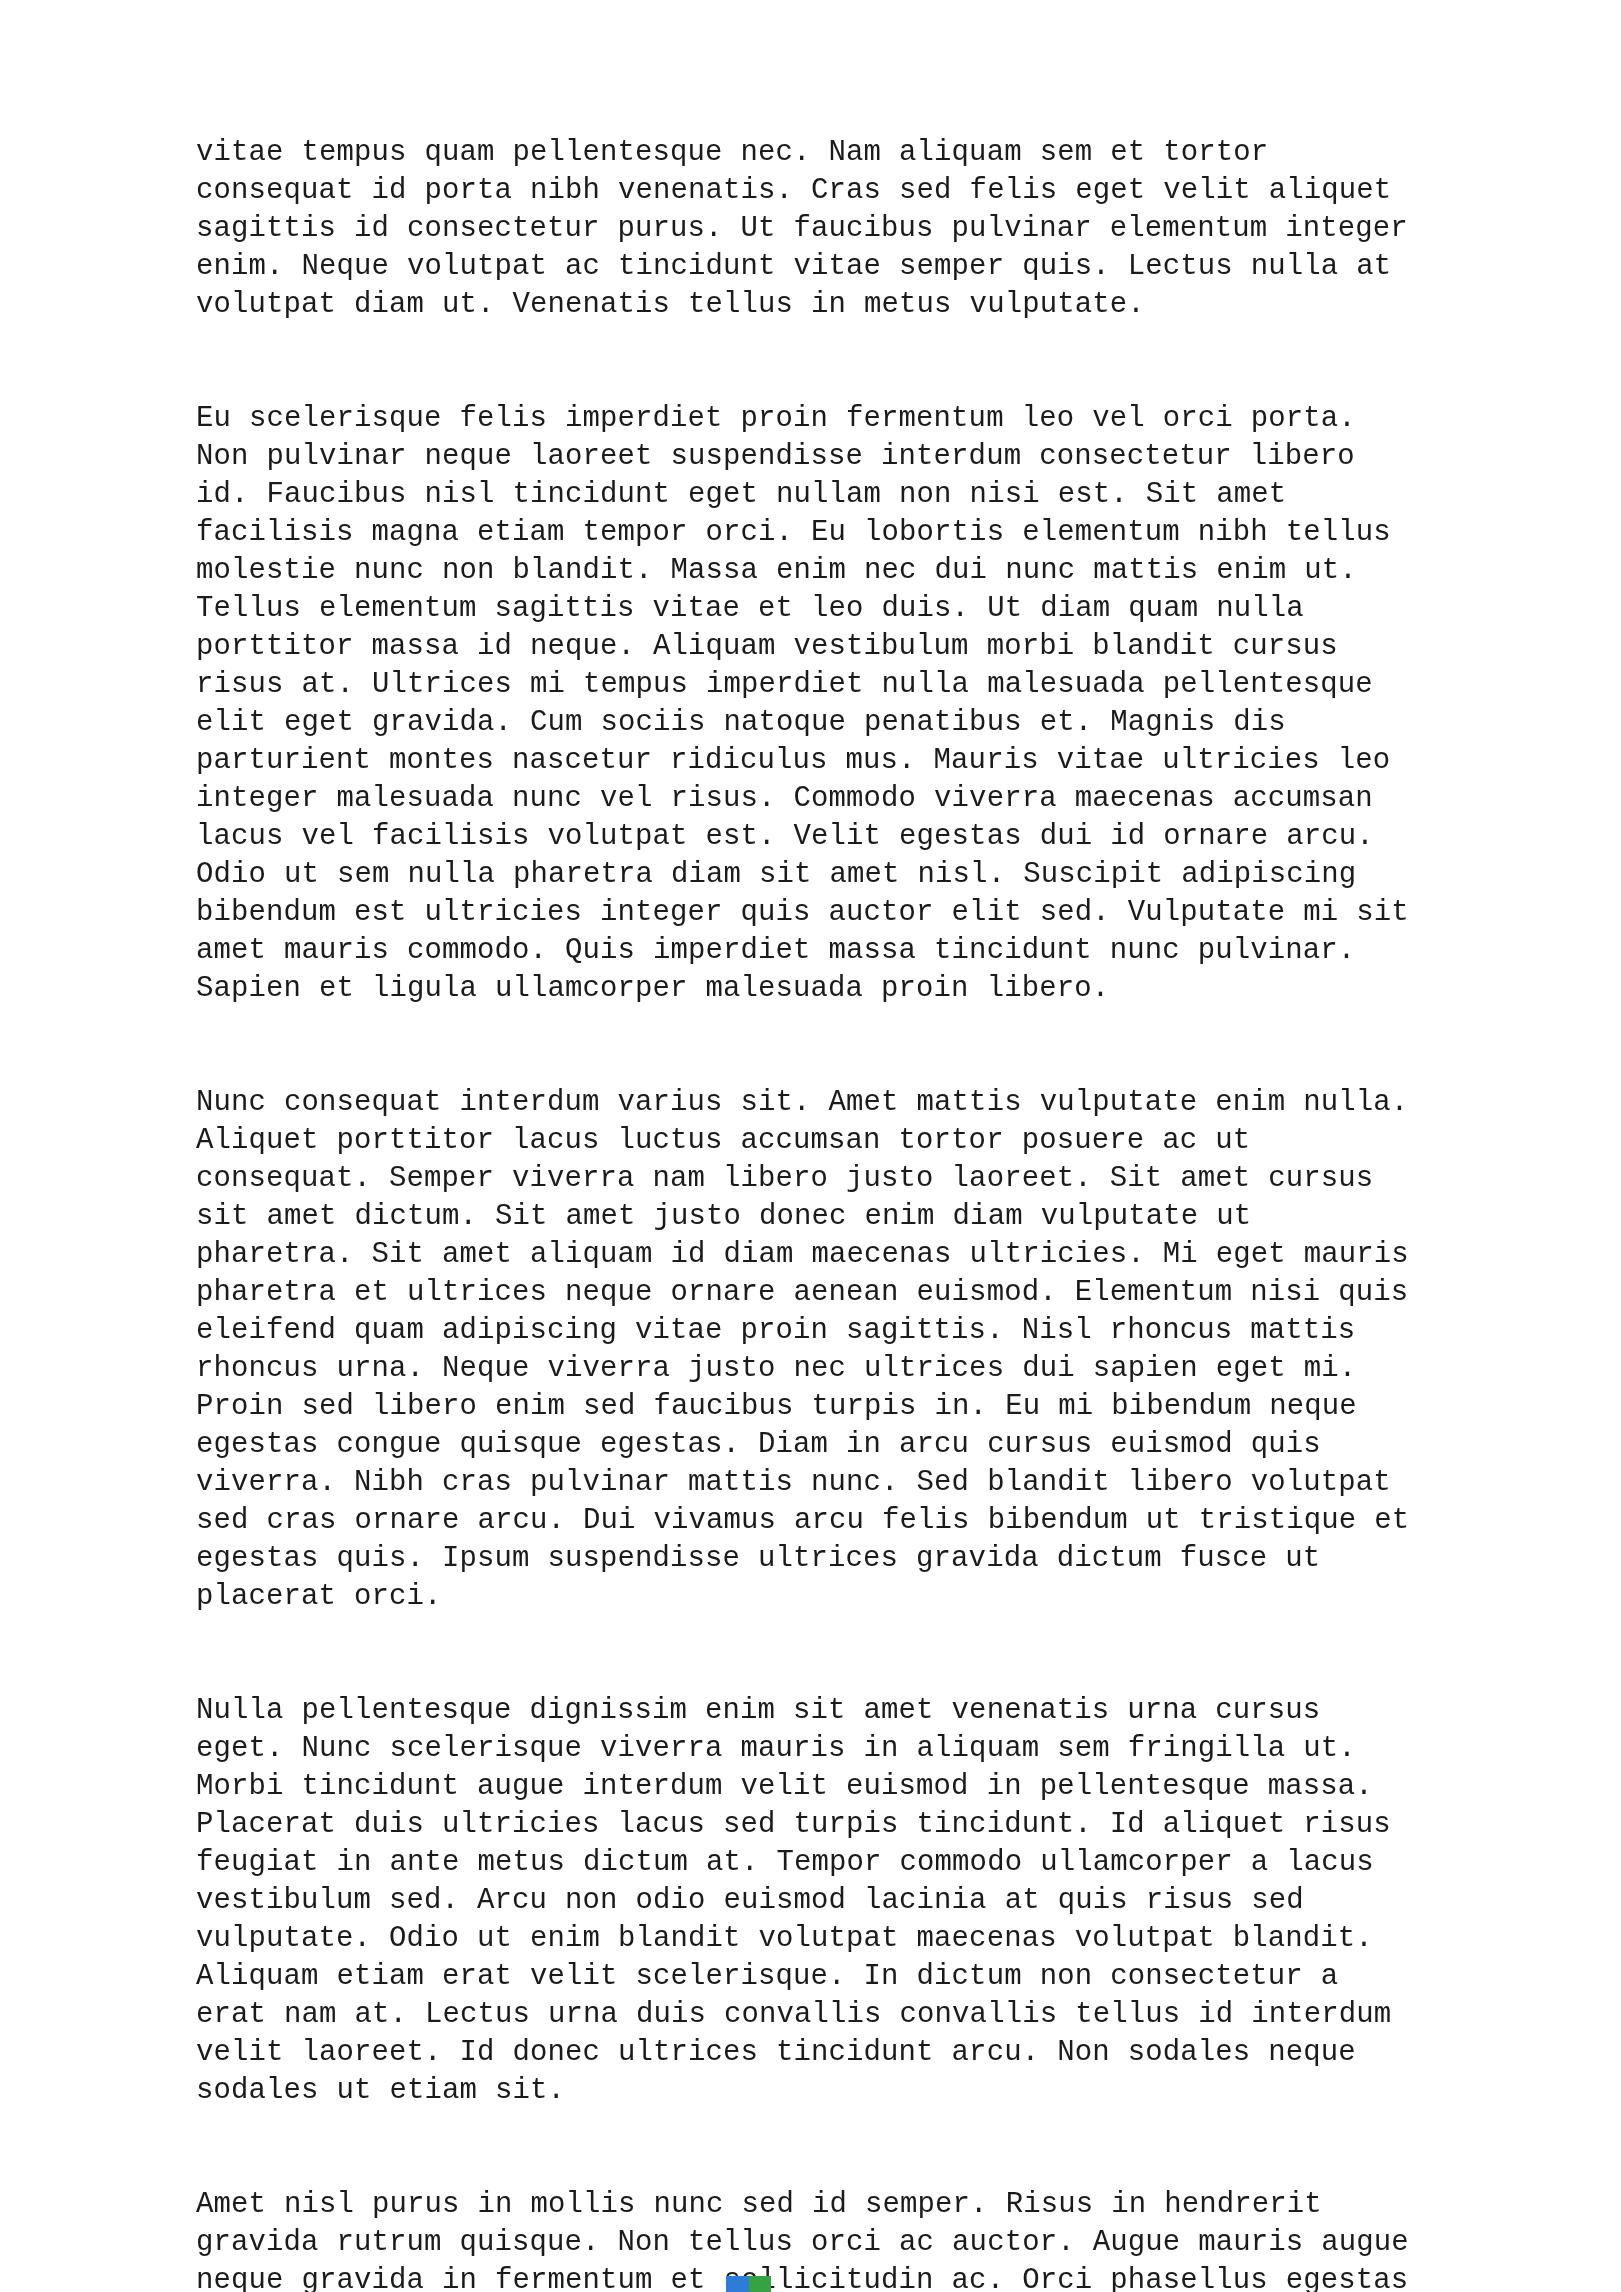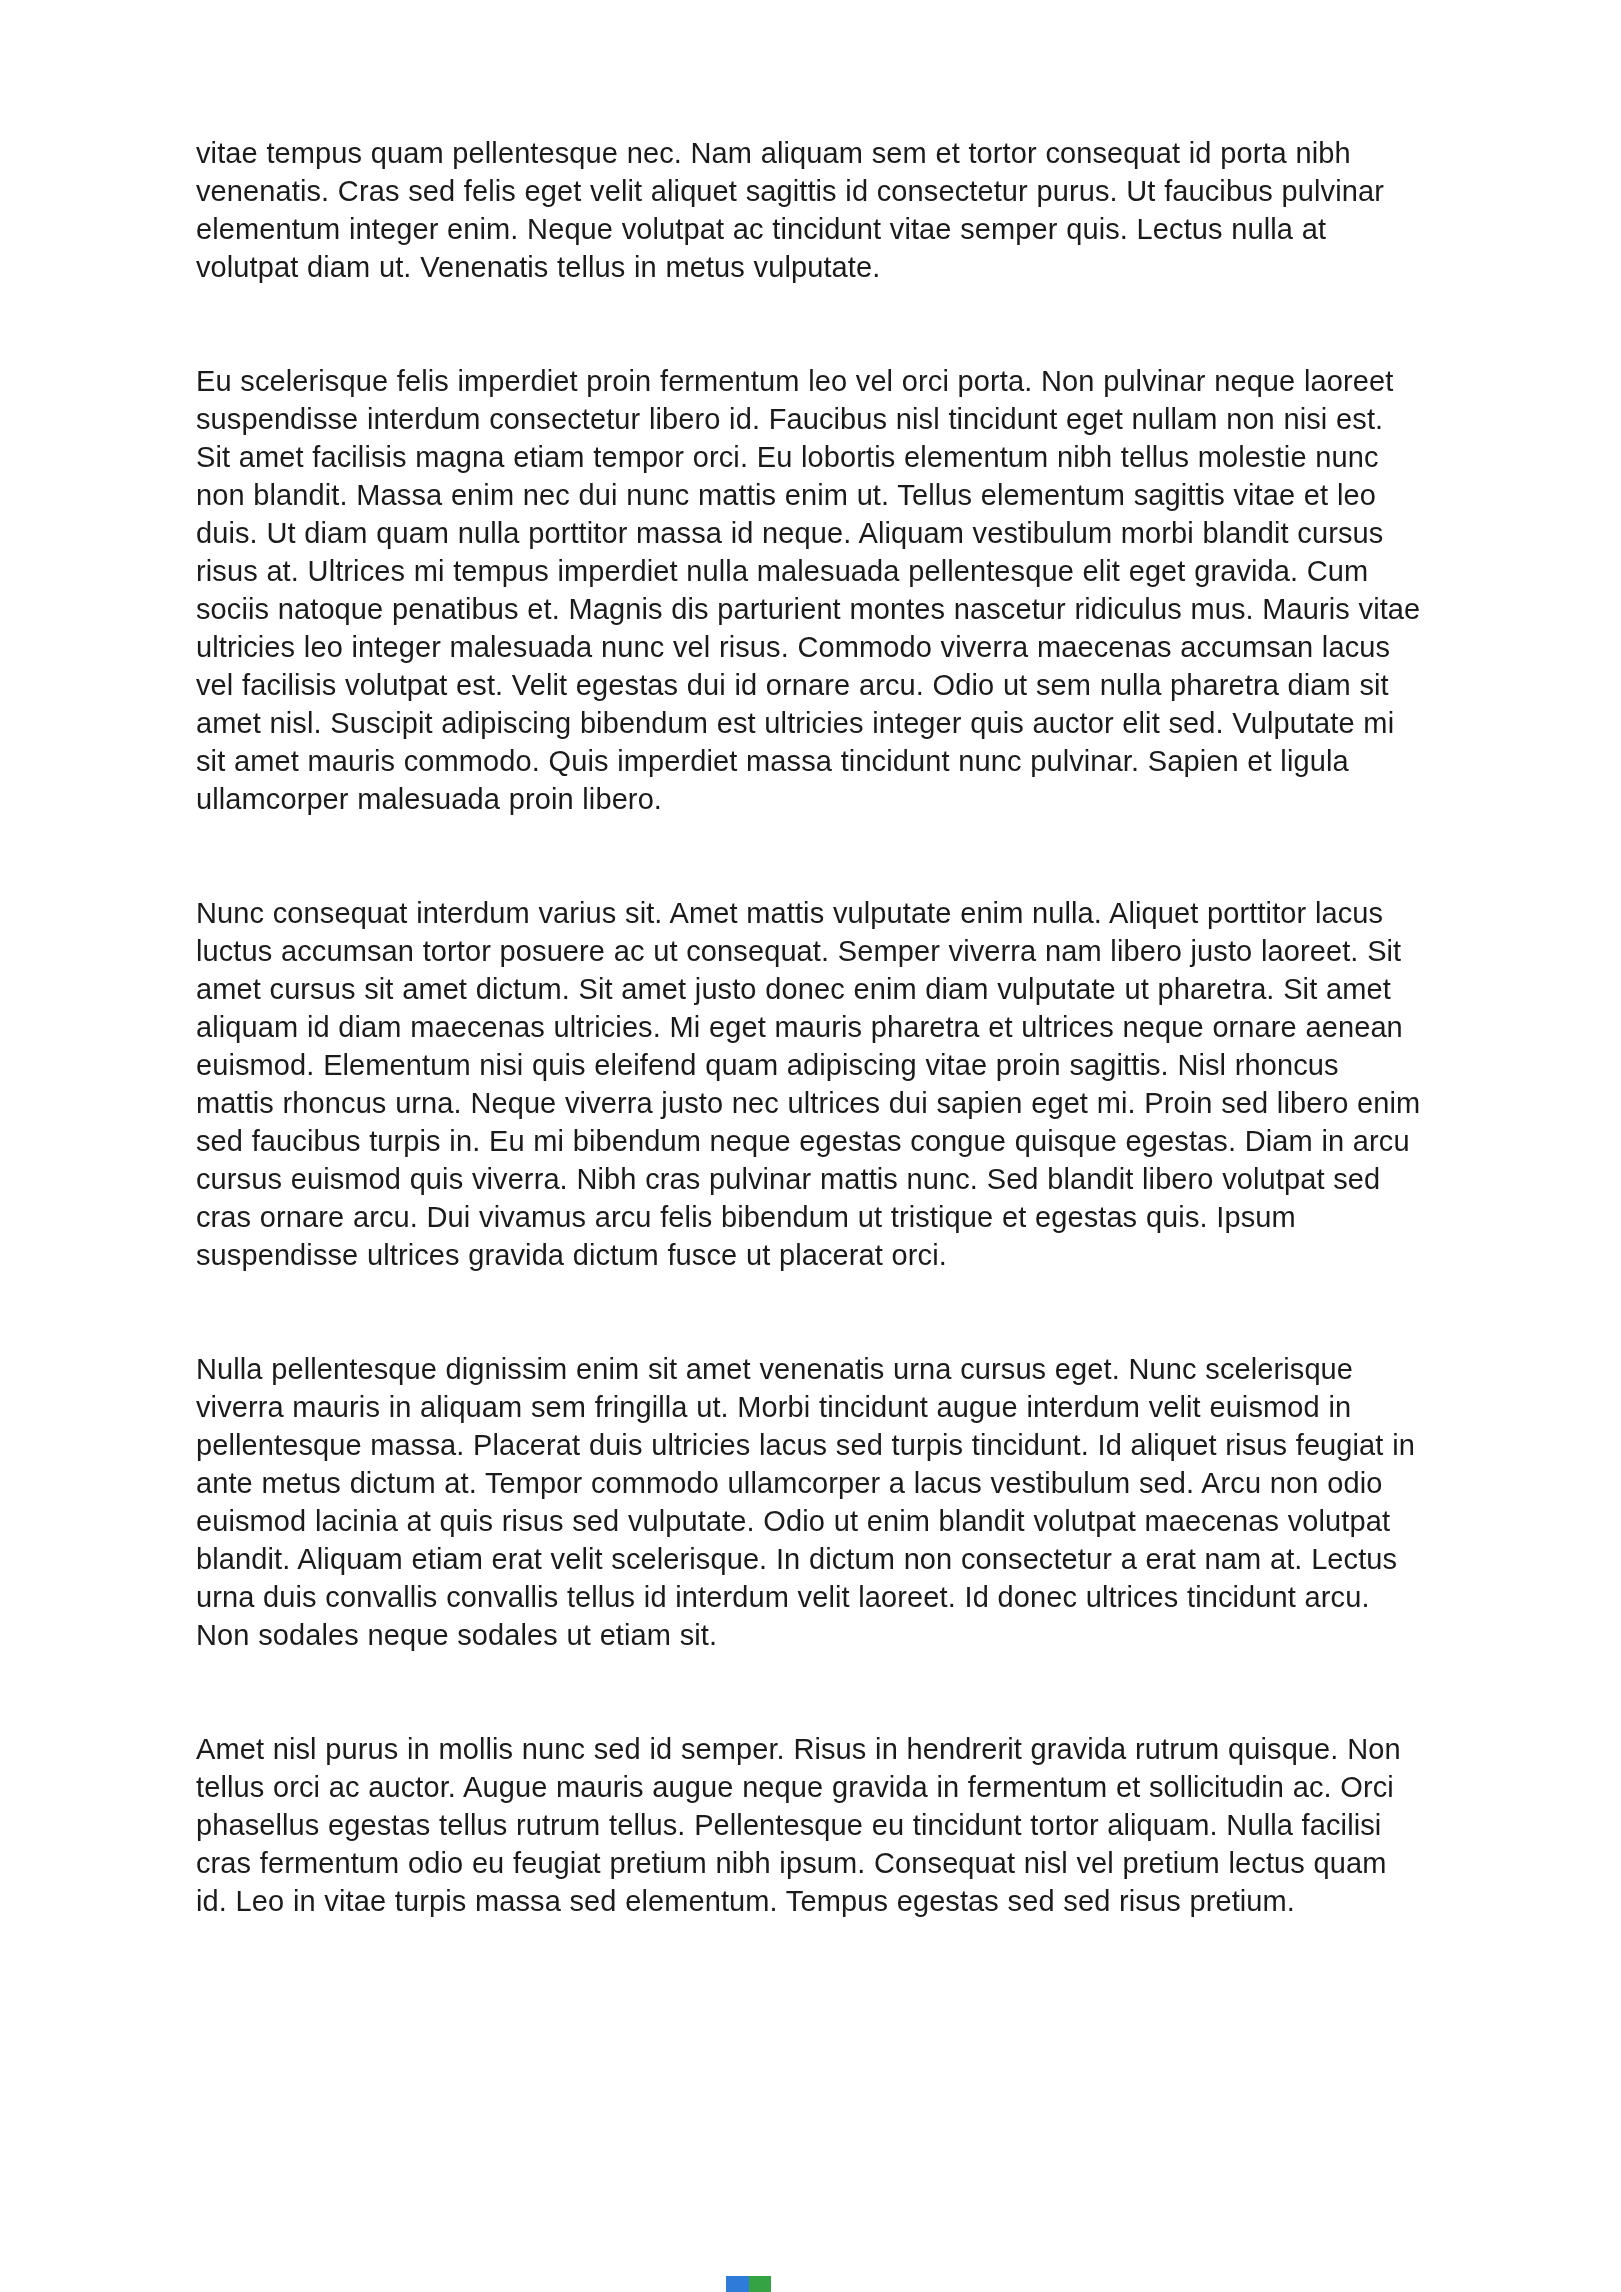--- a/index.html
+++ b/index.html
@@ -11,20 +11,21 @@
     overflow: hidden;
     font-family: "Liberation Sans", "DejaVu Sans", sans-serif;
   }
 
   .page {
     position: relative;
     width: 1621px;
     height: 2293px;
     background: #ffffff;
     padding: 134px 196px 0 196px;
+    font-family: Liberation Mono, monospace;
   }
 
   .para {
     font-size: 29px;
     line-height: 38px;
     color: #1b1b1b;
     text-align: left;
     letter-spacing: 0.1px;
     margin: 0 0 76px 0;
     max-width: 1229px;

